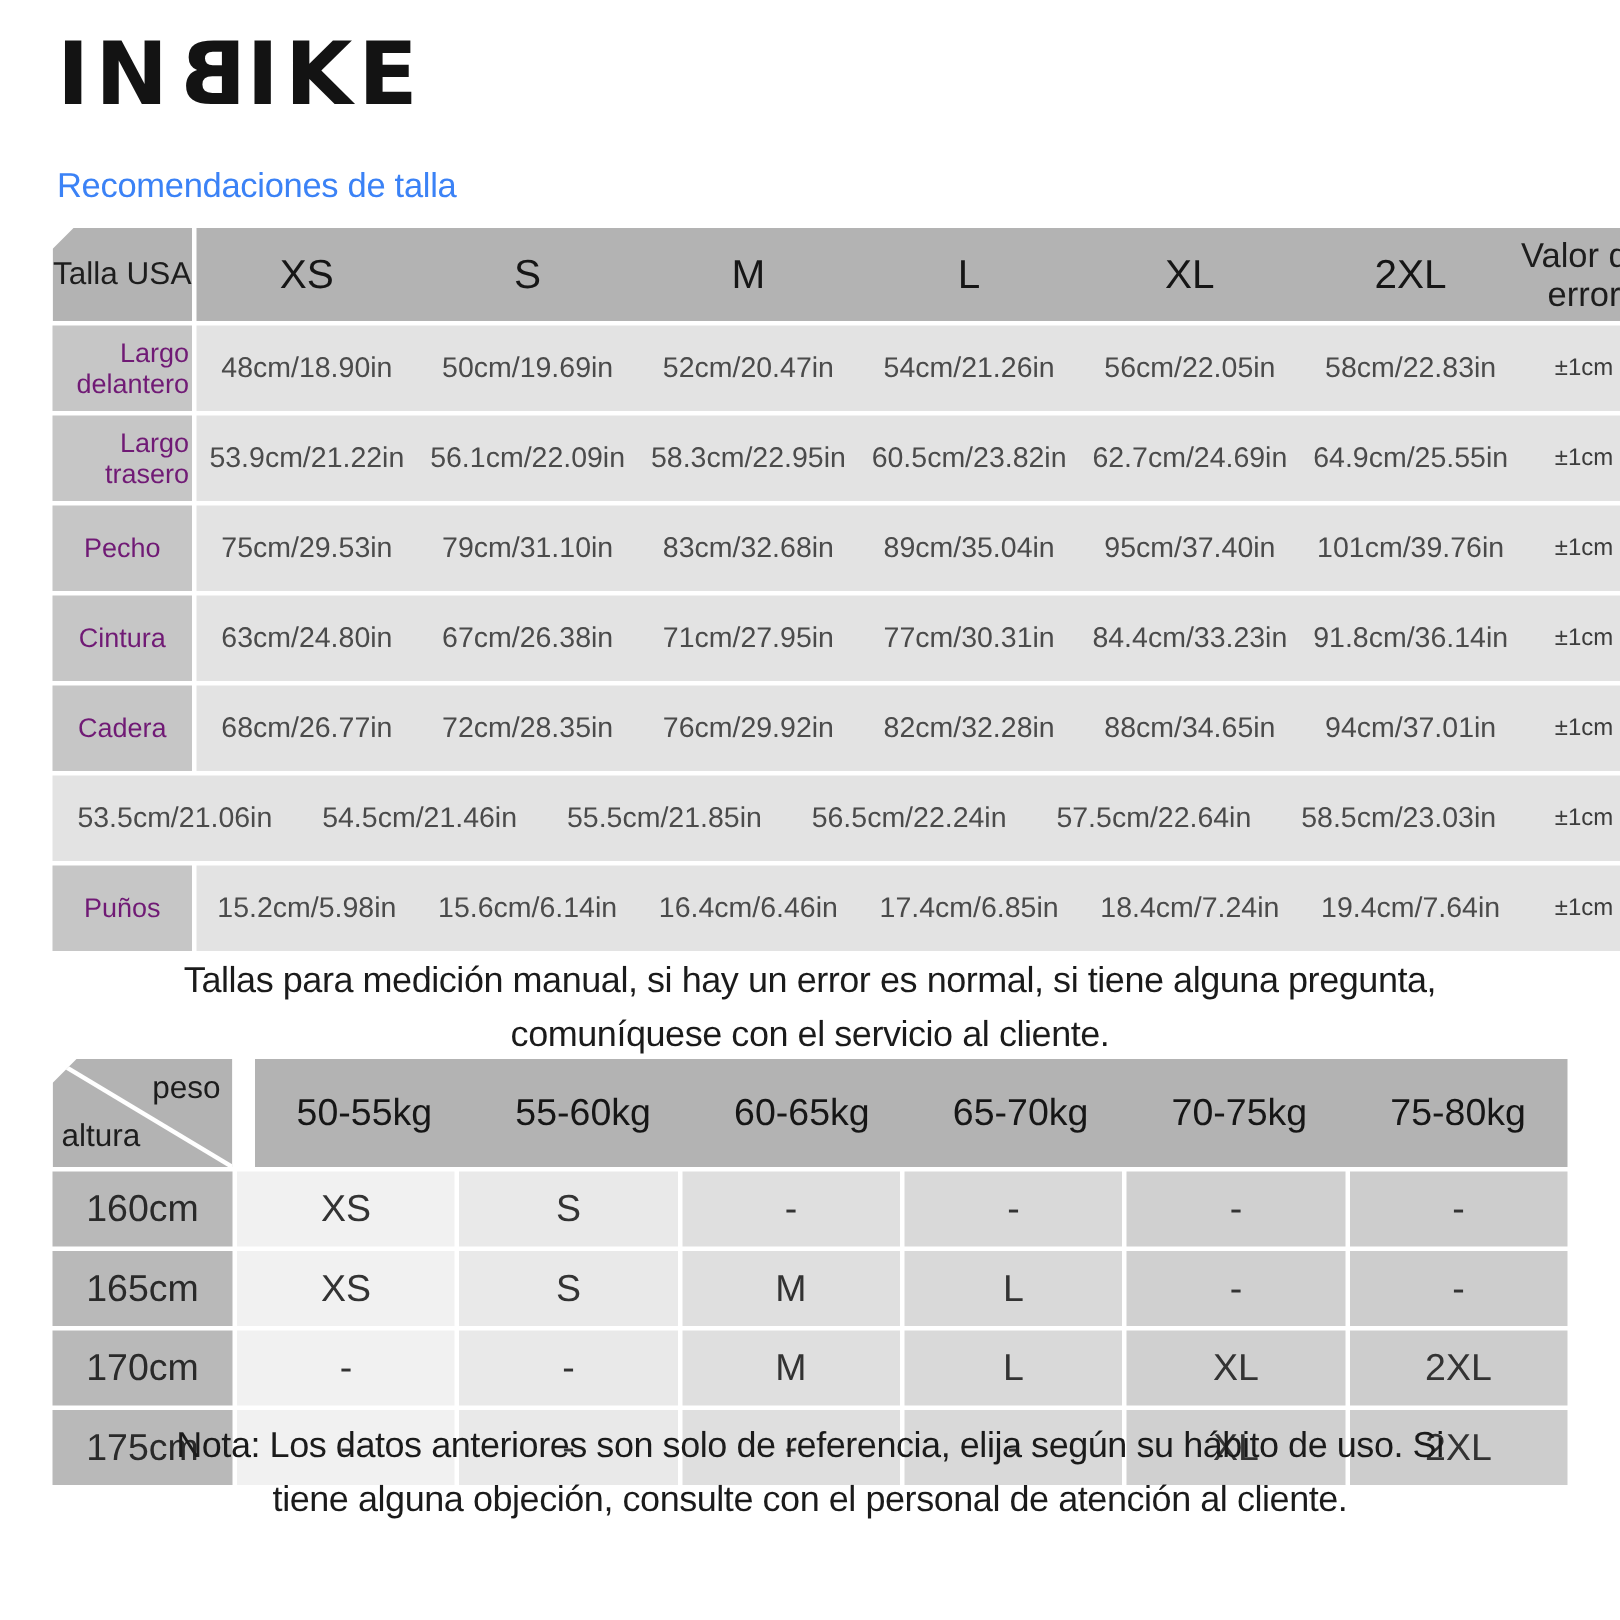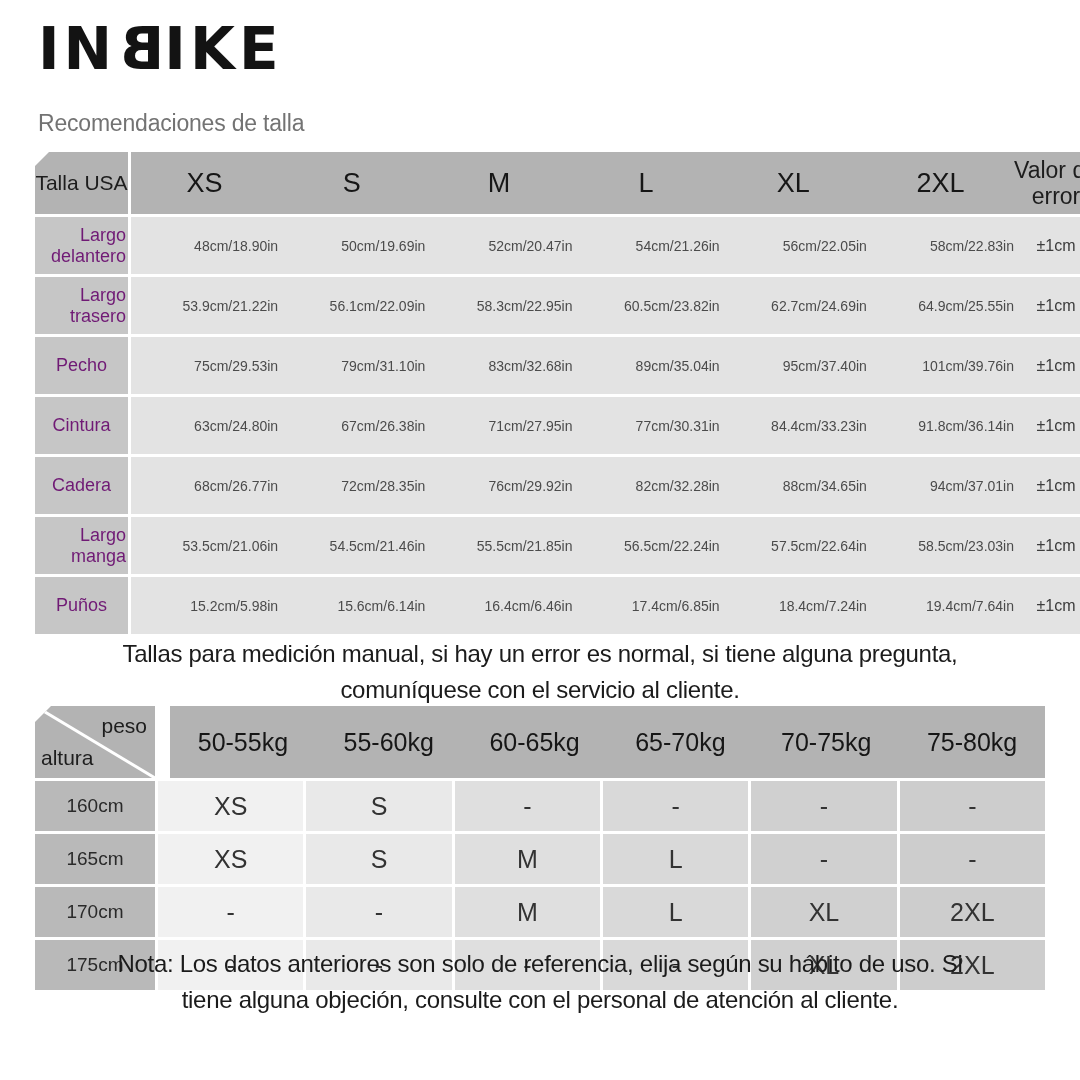--- a/index.html
+++ b/index.html
@@ -27,21 +27,21 @@
   .logo{
     position:absolute;left:38px;top:18px;
     font-family:"DejaVu Sans", sans-serif;
     font-weight:bold;font-size:58px;letter-spacing:4px;color:#131313;
     line-height:1.1;
   }
   .logo .flip{display:inline-block;transform:scaleX(-1);}
 
   .page-title{
     position:absolute;left:38px;top:110px;
-    font-size:23px;color:#737373;letter-spacing:-0.2px;
+    font-size:23px;color:#3b82f6;letter-spacing:-0.2px;
   }
 
   
   .t1{position:absolute;left:35px;top:152px;width:1063px;}
   .t1 .trow{display:flex;gap:3px;margin-bottom:3px;}
   .t1 .corner{
     width:93px;flex:0 0 93px;background:var(--header_gray);
     display:flex;align-items:center;justify-content:center;text-align:center;
     font-size:21px;line-height:1.15;color:#1d1d1d;
     clip-path:polygon(14px 0, 100% 0, 100% 100%, 0 100%, 0 14px);
@@ -56,21 +56,21 @@
   .t1 .err-h{font-size:23px;line-height:1.15;text-align:center;color:#1d1d1d;}
   .t1 .rlabel{
     width:93px;flex:0 0 93px;background:var(--row_label_gray);
     display:flex;align-items:center;justify-content:center;text-align:right;
     font-size:18px;line-height:1.15;color:#701a75;padding:0 2px;
   }
   .t1 .data-strip{
     flex:1;background:var(--cell_light);
     display:grid;grid-template-columns:repeat(6,1fr) 84px;align-items:center;
   }
-  .t1 .mcell{font-size:14px;text-align:right;color:var(--text_cell);white-space:nowrap;}
+  .t1 .mcell{font-size:19px;text-align:center;color:var(--text_cell);white-space:nowrap;}
   .t1 .ecell{font-size:16px;text-align:center;color:#3c3c3c;}
 
   
   .note{
     position:absolute;left:50px;width:980px;text-align:center;
     font-size:24px;line-height:1.5;color:#1b1b1b;letter-spacing:-0.3px;
     white-space:pre-line;
   }
   .note.mid{top:636px;}
   .note.bottom{top:946px;}
@@ -89,21 +89,21 @@
   .t2 .corner .top-lab{position:absolute;top:8px;right:8px;margin-left:28px;}
   .t2 .corner .bot-lab{position:absolute;bottom:8px;left:6px;}
   .t2 .head-strip{
     flex:1;background:var(--header_gray);
     display:grid;grid-template-columns:repeat(6,1fr);align-items:center;margin-left:12px;
   }
   .t2 .kg-h{font-size:25px;text-align:center;color:#161616;}
   .t2 .rlabel{
     width:120px;flex:0 0 120px;background:var(--fit_row_label_gray);
     display:flex;align-items:center;justify-content:center;
-    font-size:19px;color:#2a2a2a;
+    font-size:25px;color:#2a2a2a;
   }
   .t2 .fcell{
     flex:1;display:flex;align-items:center;justify-content:center;
     font-size:25px;color:#333;
   }
   .t2 .c1{background:var(--fit_col_1);}
   .t2 .c2{background:var(--fit_col_2);}
   .t2 .c3{background:var(--fit_col_3);}
   .t2 .c4{background:var(--fit_col_4);}
   .t2 .c5{background:var(--fit_col_5);}
@@ -189,21 +189,20 @@
       <div class="mcell">72cm/28.35in</div>
       <div class="mcell">76cm/29.92in</div>
       <div class="mcell">82cm/32.28in</div>
       <div class="mcell">88cm/34.65in</div>
       <div class="mcell">94cm/37.01in</div>
       <div class="ecell">±1cm</div>
     </div>
   </div>
 
   <div class="trow data">
-    <div class="rlabel">Largo manga</div>
     <div class="data-strip">
       <div class="mcell">53.5cm/21.06in</div>
       <div class="mcell">54.5cm/21.46in</div>
       <div class="mcell">55.5cm/21.85in</div>
       <div class="mcell">56.5cm/22.24in</div>
       <div class="mcell">57.5cm/22.64in</div>
       <div class="mcell">58.5cm/23.03in</div>
       <div class="ecell">±1cm</div>
     </div>
   </div>

